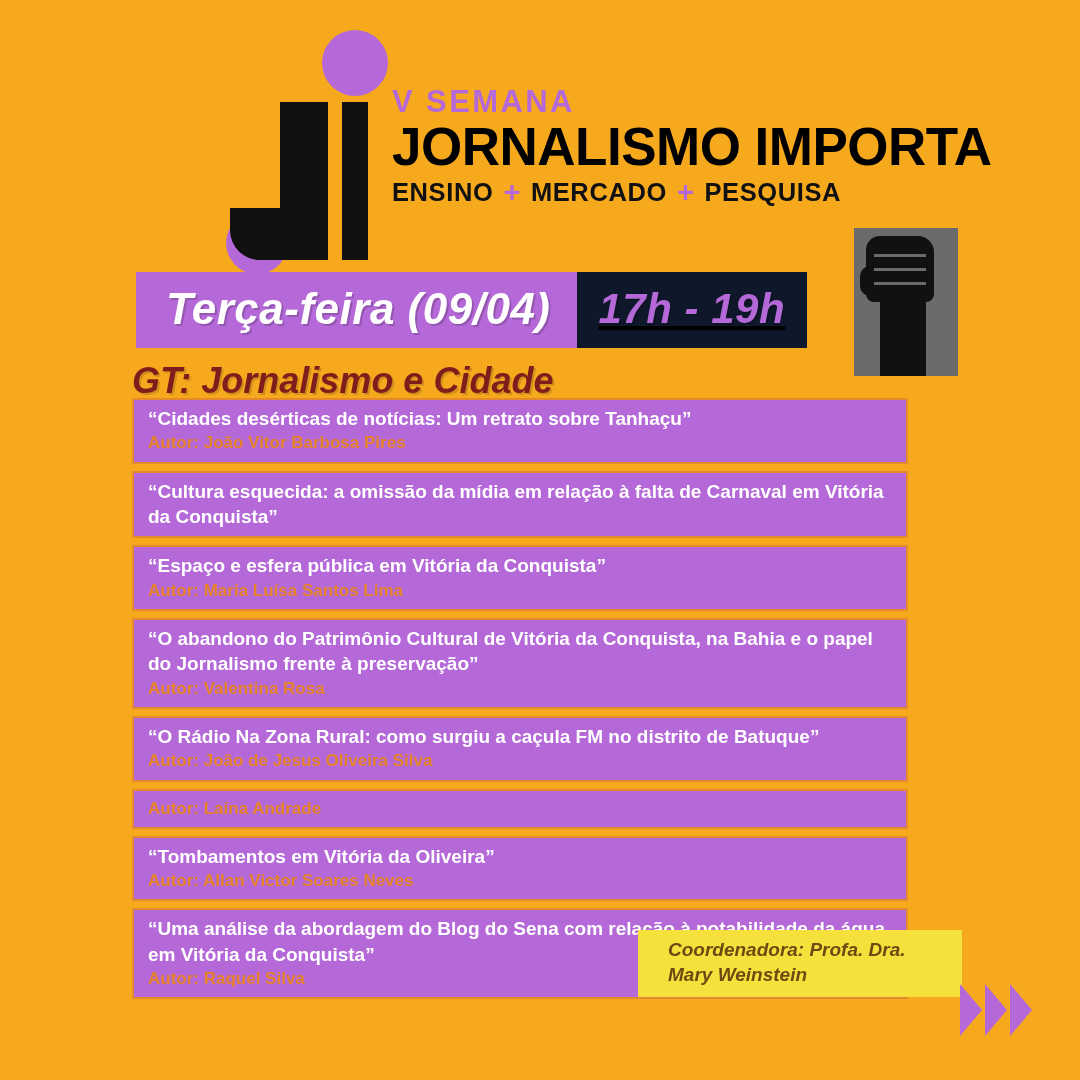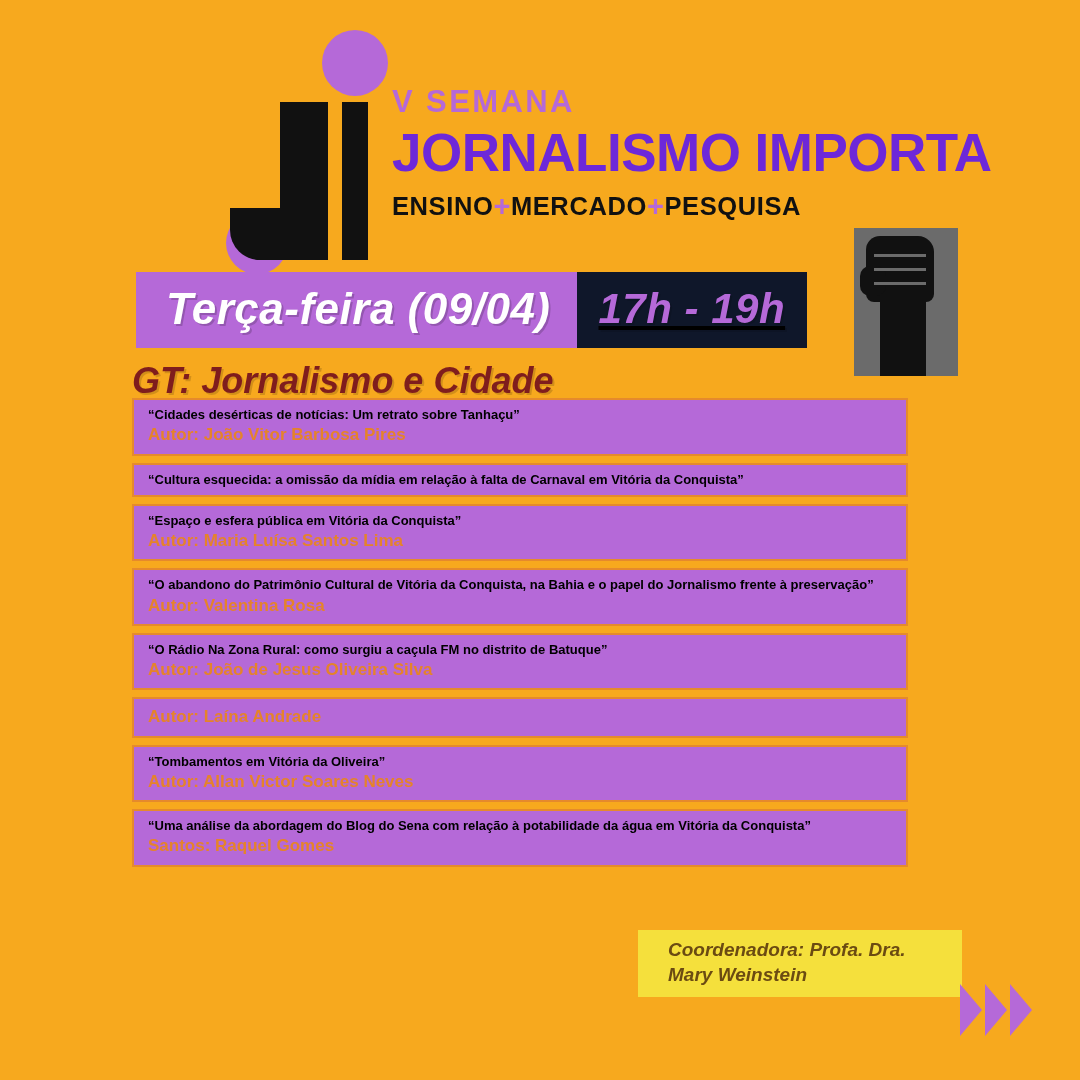--- a/index.html
+++ b/index.html
@@ -63,31 +63,30 @@
 
   .logo-text { position: absolute; left: 392px; top: 62px; }
   .v-semana {
     color: #B569D8;
     font-size: 31px;
     font-weight: bold;
     letter-spacing: 2.4px;
     line-height: 1;
   }
   .title-main {
-    color: #6d28d9;
+    color: #000000;
     font-size: 53px;
     font-weight: bold;
     letter-spacing: -0.5px;
     line-height: 1.15;
-    margin-top: 6px;
   }
   .subtitle-row {
-    margin-top: 8px;
     display: flex;
     align-items: flex-start;
+    gap: 10px;
     color: #111;
     font-size: 25.5px;
     font-weight: bold;
     letter-spacing: 0.6px;
   }
   .plus { color: #B569D8; font-size: 29px; font-weight: bold; line-height: 1; }
 
   
   .fist {
     position: absolute;
@@ -177,22 +176,22 @@
     display: flex;
     flex-direction: column;
     gap: 7px;
   }
   .item {
     background: #B569D8;
     border: 2px solid #E58A2C;
     padding: 6px 12px 7px 14px;
   }
   .item-title {
-    color: #000000;
-    font-size: 13px;
+    color: #ffffff;
+    font-size: 19px;
     font-weight: bold;
     line-height: 1.34;
   }
   .item-author {
     color: #E5832A;
     font-size: 17px;
     font-weight: bold;
     line-height: 1.3;
     margin-top: 1px;
   }
@@ -295,21 +294,21 @@
     </div>
     <div class="item">
       <div class="item-author">Autor: Laína Andrade</div>
     </div>
     <div class="item">
       <div class="item-title">“Tombamentos em Vitória da Oliveira”</div>
       <div class="item-author">Autor: Allan Victor Soares Neves</div>
     </div>
     <div class="item">
       <div class="item-title">“Uma análise da abordagem do Blog do Sena com relação à potabilidade da água em Vitória da Conquista”</div>
-      <div class="item-author">Santos: Raquel Gomes</div>
+      <div class="item-author">Autor: Raquel Silva</div>
     </div>
   </div>
 
   <div class="coord">
     <div class="coord-text">Coordenadora: Profa. Dra. Mary Weinstein</div>
   </div>
 
   <div class="chevrons">
     <div class="chev"></div>
     <div class="chev"></div>

